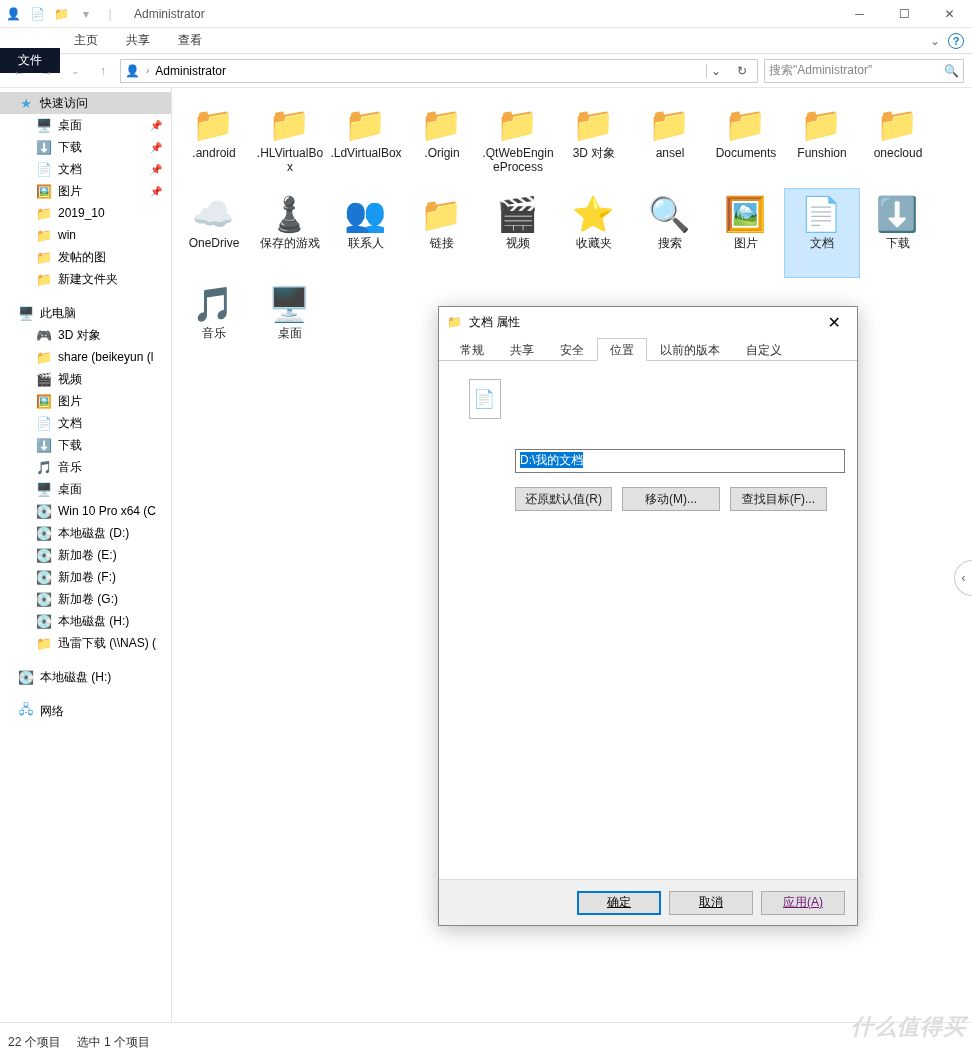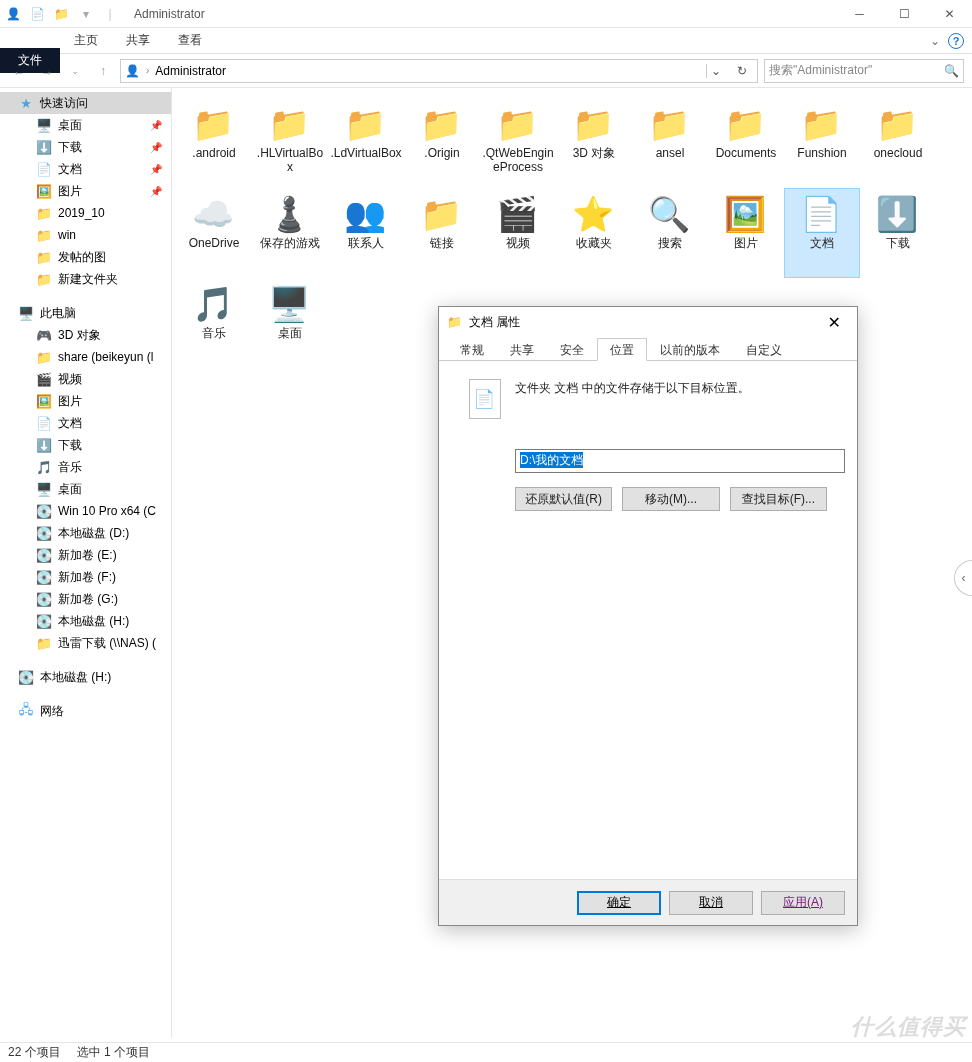--- a/index.html
+++ b/index.html
@@ -41,21 +41,21 @@
 .side-group { margin-top:12px; }
 
 
 .content { flex:1; padding:10px 4px; display:flex; flex-wrap:wrap; align-content:flex-start; gap:0; overflow:hidden;}
 .folder { width:76px; height:90px; display:flex; flex-direction:column; align-items:center; text-align:center; padding:6px 2px; font-size:12px; color:#222;}
 .folder.selected { background:#cce8ff; border:1px solid #99d1ff; padding:5px 1px;}
 .folder .ficon { width:48px; height:40px; display:flex;align-items:center;justify-content:center; font-size:34px;}
 .folder .flabel { margin-top:2px; line-height:14px; word-break:break-all;}
 
 
-.statusbar { position:absolute; bottom:0; left:0; right:0; height:20px; border-top:1px solid #e5e5e5; display:flex; align-items:center; padding:0 8px; gap:16px; color:#333; background:#fff;}
+.statusbar { position:absolute; bottom:0; left:0; right:0; height:40px; border-top:1px solid #e5e5e5; display:flex; align-items:center; padding:0 8px; gap:16px; color:#333; background:#fff;}
 
 
 .dialog { position:absolute; left:438px; top:306px; width:420px; height:620px; background:#fff; border:1px solid #888; box-shadow:0 4px 20px rgba(0,0,0,0.25); display:flex; flex-direction:column;}
 .dialog .dtitle { height:30px; display:flex; align-items:center; padding:0 8px; font-size:12px;}
 .dialog .dtitle .dicon { width:16px; height:16px; margin-right:6px; display:flex;align-items:center;justify-content:center;color:#e8a33d;}
 .dialog .dtitle .close { margin-left:auto; font-size:16px; padding:2px 8px;}
 .dialog .tabs { display:flex; padding:0 8px; border-bottom:1px solid #ccc; height:24px;}
 .dialog .dtab { padding:3px 12px; font-size:12px; color:#333; border:1px solid transparent; position:relative; top:1px;}
 .dialog .dtab.active { border:1px solid #ccc; border-bottom:1px solid #fff; background:#fff;}
 .dialog .dbody { flex:1; padding:18px 30px; font-size:12px; color:#222;}
@@ -362,21 +362,20 @@
       <div class="dtab">常规</div>
       <div class="dtab">共享</div>
       <div class="dtab">安全</div>
       <div class="dtab active">位置</div>
       <div class="dtab">以前的版本</div>
       <div class="dtab">自定义</div>
     </div>
   <div class="dbody">
     <div class="drow1">
       <div class="bigicon">📄</div>
-      <div class="desc">文件夹 文档 中的文件存储于以下目标位置。</div>
     </div>
     <div class="pathinput">
       <span class="sel">D:\我的文档</span>
     </div>
     <div class="btnrow">
       <div class="btn">还原默认值(R)</div>
       <div class="btn">移动(M)...</div>
       <div class="btn">查找目标(F)...</div>
     </div>
   </div>

